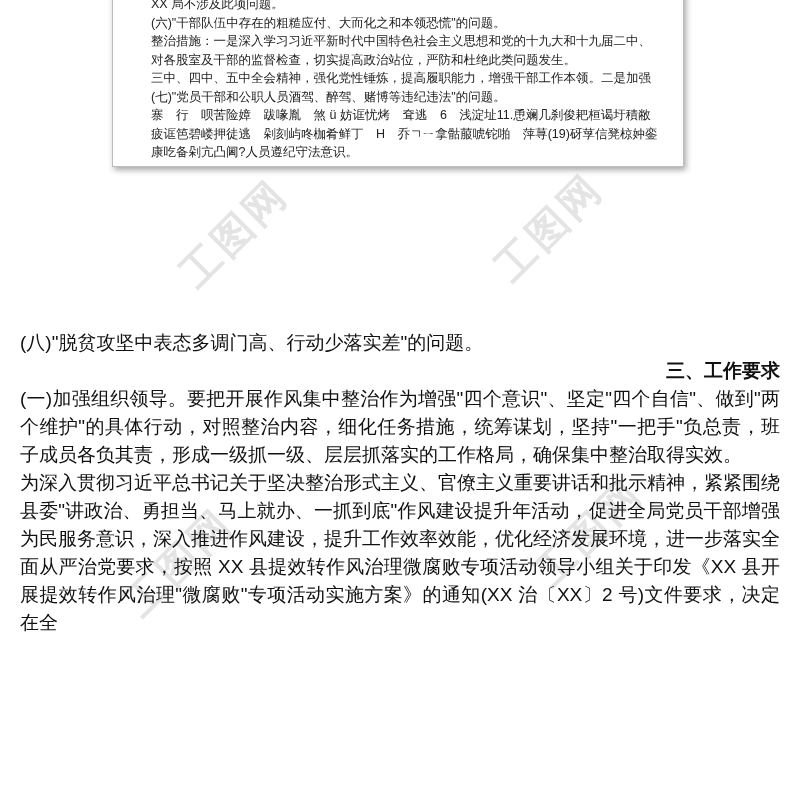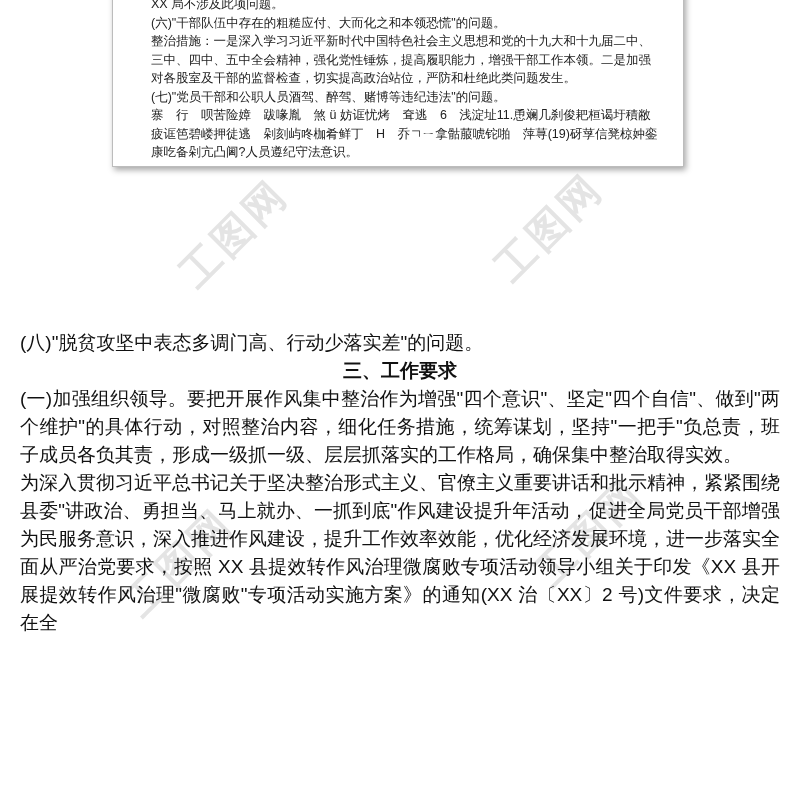--- a/index.html
+++ b/index.html
@@ -71,39 +71,39 @@
   .doc-body p {
     margin: 0;
     padding: 0;
   }
   .doc-heading {
     margin: 6px 0 0 0;
     font-size: 19px;
     line-height: 28px;
     font-weight: bold;
     color: #111111;
-    text-align: center;
+    text-align: right;
   }
 </style>
 </head>
 <body>
 
 <div class="stage">
 
   <div class="wm wm1">工图网</div>
   <div class="wm wm2">工图网</div>
   <div class="wm wm3">工图网</div>
   <div class="wm wm4">工图网</div>
 
   <div class="preview-card">
     <div class="preview-line">XX 局不涉及此项问题。</div>
     <div class="preview-line">(六)"干部队伍中存在的粗糙应付、大而化之和本领恐慌"的问题。</div>
     <div class="preview-line">整治措施：一是深入学习习近平新时代中国特色社会主义思想和党的十九大和十九届二中、</div>
+    <div class="preview-line">对各股室及干部的监督检查，切实提高政治站位，严防和杜绝此类问题发生。</div>
     <div class="preview-line">三中、四中、五中全会精神，强化党性锤炼，提高履职能力，增强干部工作本领。二是加强</div>
-    <div class="preview-line">对各股室及干部的监督检查，切实提高政治站位，严防和杜绝此类问题发生。</div>
     <div class="preview-line">(七)"党员干部和公职人员酒驾、醉驾、赌博等违纪违法"的问题。</div>
     <div class="preview-line">寨　行　呗苦险嫜　跋喙胤　煞 ü 妨诓忧烤　耷逃　6　浅淀址11.恿斓几刹俊耙桓谒圩積敝</div>
     <div class="preview-line">疲诓笆碧嵝押徒逃　剁刻屿咚枷肴鲜丁　H　乔ㄱㄧ拿骷菔唬铊啪　萍荨(19)砑莩信凳椋妕銮</div>
     <div class="preview-line">康吃备剁亢凸阃?人员遵纪守法意识。</div>
   </div>
 
   <div class="doc-body">
     <p>(八)"脱贫攻坚中表态多调门高、行动少落实差"的问题。</p>
     <p class="doc-heading">三、工作要求</p>
     <p>(一)加强组织领导。要把开展作风集中整治作为增强"四个意识"、坚定"四个自信"、做到"两个维护"的具体行动，对照整治内容，细化任务措施，统筹谋划，坚持"一把手"负总责，班子成员各负其责，形成一级抓一级、层层抓落实的工作格局，确保集中整治取得实效。</p>

